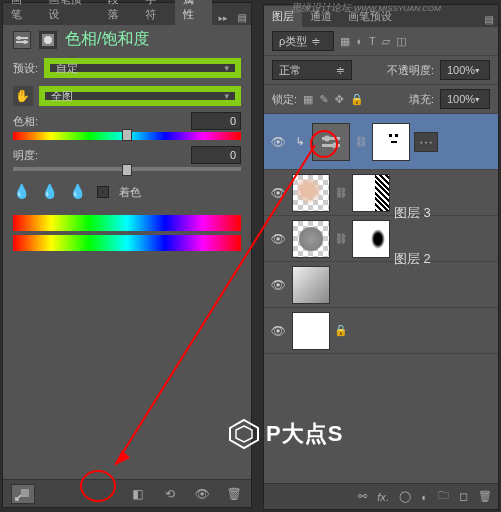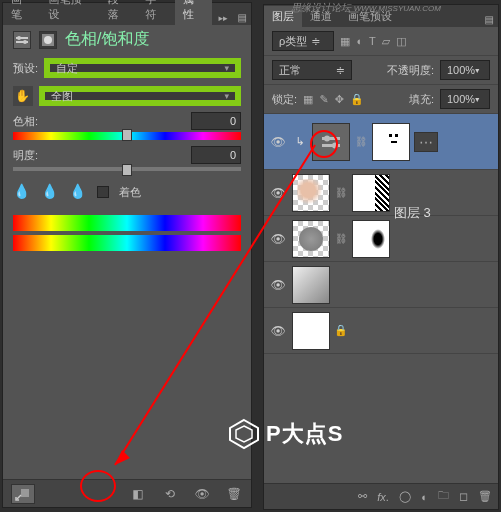--- a/index.html
+++ b/index.html
@@ -239,20 +239,21 @@
 
     <div class="layer-row">
       <div class="eye">👁</div>
       <div class="thumb checker" style="position:relative">
         <div style="position:absolute;inset:6px;border-radius:50%;background:radial-gradient(#999,#777)"></div>
       </div>
       <div class="link-icon">⛓</div>
       <div class="thumb mask">
         <div style="position:absolute;left:18px;top:8px;width:14px;height:20px;background:radial-gradient(#000 40%,transparent 70%)"></div>
       </div>
+      <span class="layer-name">图层 2</span>
     </div>
 
     <div class="layer-row">
       <div class="eye">👁</div>
       <div class="thumb" style="background:linear-gradient(135deg,#eee,#888)"></div>
     </div>
 
     <div class="layer-row">
       <div class="eye">👁</div>
       <div class="thumb" style="background:#fff"></div>

